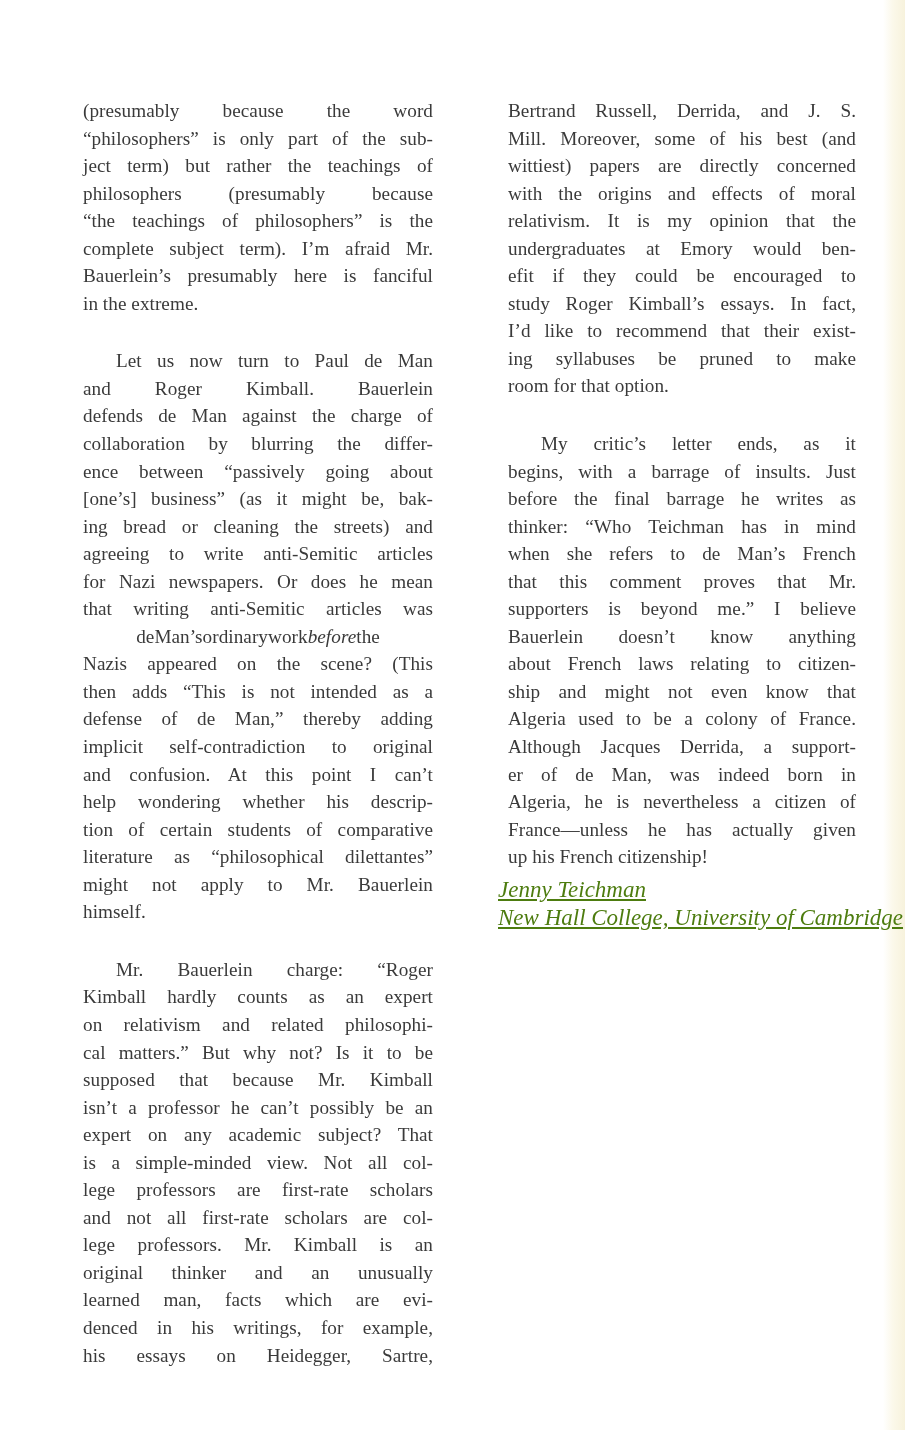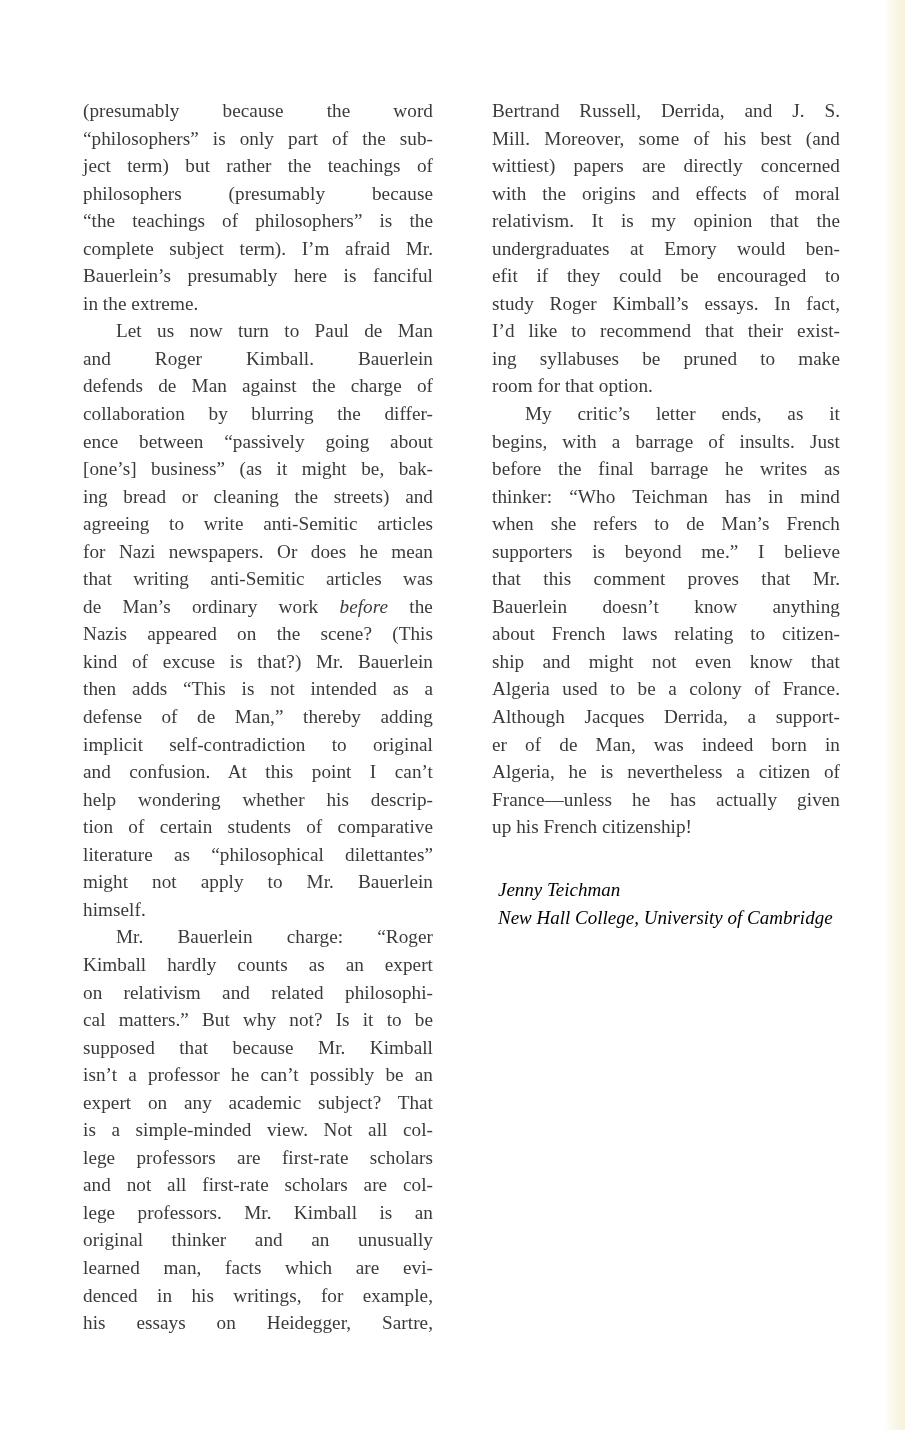--- a/index.html
+++ b/index.html
@@ -12,43 +12,44 @@
     color: #3a3a3a;
   }
   .edge-shadow {
     position: absolute; top: 0; right: 0; width: 22px; height: 1430px;
     background: linear-gradient(to right, rgba(255,255,255,0) 0%, #fbf8ea 45%, #f7f2dc 100%);
   }
   .column {
     position: absolute; top: 97px;
   }
   .col-left { left: 83px; width: 350px; }
-  .col-right { left: 492px; width: 348px; }
+  .col-right { left: 508px; width: 348px; }
   .line {
     display: block;
     height: 27.55px;
     line-height: 27.55px;
     font-size: 19.2px;
     white-space: nowrap;
     text-align: justify;
     text-align-last: justify;
     letter-spacing: 0.05px;
   }
   .line.last { text-align-last: left; }
-  .line.indent { padding-left: 33px; }
+  .line.indent { padding-left: 33px; margin-top: 30px; }
   .signature {
     position: absolute; left: 498px; top: 876px;
     font-style: italic;
   }
   .signature .sig-line {
     display: block;
     height: 27.55px; line-height: 27.55px;
-    font-size: 19px;
+    font-size: 23px;
     white-space: nowrap;
-    color: #000000;
+    color: #4d7c0f;
+    text-decoration: underline;
   }
   em { font-style: italic; }
 </style>
 </head>
 <body>
 
 <div class="edge-shadow"></div>
 
 <div class="column col-left" id="col-left">
     <span class="line">(presumably because the word</span>
@@ -62,23 +63,22 @@
     <span class="line indent">Let us now turn to Paul de Man</span>
     <span class="line">and Roger Kimball. Bauerlein</span>
     <span class="line">defends de Man against the charge of</span>
     <span class="line">collaboration by blurring the differ-</span>
     <span class="line">ence between “passively going about</span>
     <span class="line">[one’s] business” (as it might be, bak-</span>
     <span class="line">ing bread or cleaning the streets) and</span>
     <span class="line">agreeing to write anti-Semitic articles</span>
     <span class="line">for Nazi newspapers. Or does he mean</span>
     <span class="line">that writing anti-Semitic articles was</span>
-    <span class="line" style="white-space: pre; display: flex; justify-content: space-between;"><span>de</span><span>Man’s</span><span>ordinary</span><span>work</span><em>before</em><span>the</span></span>
+    <span class="line" style="white-space: pre; display: flex; justify-content: center;"><span>de</span><span>Man’s</span><span>ordinary</span><span>work</span><em>before</em><span>the</span></span>
     <span class="line">Nazis appeared on the scene? (This</span>
-    <span class="line">kind of excuse is that?) Mr. Bauerlein</span>
     <span class="line">then adds “This is not intended as a</span>
     <span class="line">defense of de Man,” thereby adding</span>
     <span class="line">implicit self-contradiction to original</span>
     <span class="line">and confusion. At this point I can’t</span>
     <span class="line">help wondering whether his descrip-</span>
     <span class="line">tion of certain students of comparative</span>
     <span class="line">literature as “philosophical dilettantes”</span>
     <span class="line">might not apply to Mr. Bauerlein</span>
     <span class="line last">himself.</span>
     <span class="line indent">Mr. Bauerlein charge: “Roger</span>
@@ -107,22 +107,22 @@
     <span class="line">efit if they could be encouraged to</span>
     <span class="line">study Roger Kimball’s essays. In fact,</span>
     <span class="line">I’d like to recommend that their exist-</span>
     <span class="line">ing syllabuses be pruned to make</span>
     <span class="line last">room for that option.</span>
     <span class="line indent">My critic’s letter ends, as it</span>
     <span class="line">begins, with a barrage of insults. Just</span>
     <span class="line">before the final barrage he writes as</span>
     <span class="line">thinker: “Who Teichman has in mind</span>
     <span class="line">when she refers to de Man’s French</span>
+    <span class="line">that this comment proves that Mr.</span>
     <span class="line">supporters is beyond me.” I believe</span>
-    <span class="line">that this comment proves that Mr.</span>
     <span class="line">Bauerlein doesn’t know anything</span>
     <span class="line">about French laws relating to citizen-</span>
     <span class="line">ship and might not even know that</span>
     <span class="line">Algeria used to be a colony of France.</span>
     <span class="line">Although Jacques Derrida, a support-</span>
     <span class="line">er of de Man, was indeed born in</span>
     <span class="line">Algeria, he is nevertheless a citizen of</span>
     <span class="line">France—unless he has actually given</span>
     <span class="line last">up his French citizenship!</span>
   </div>

